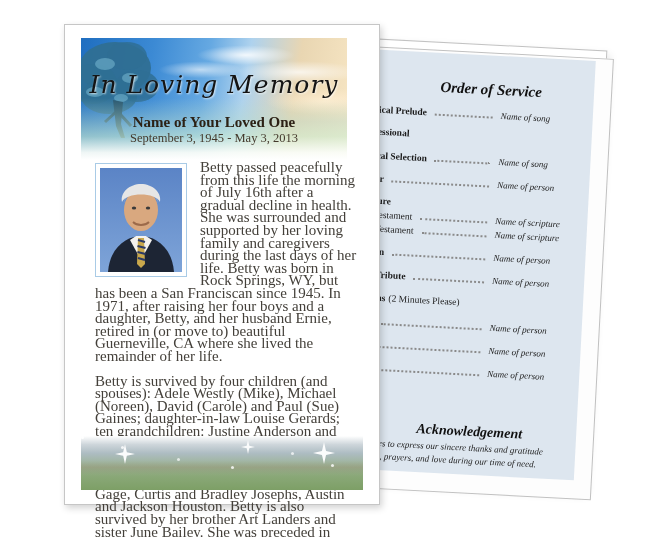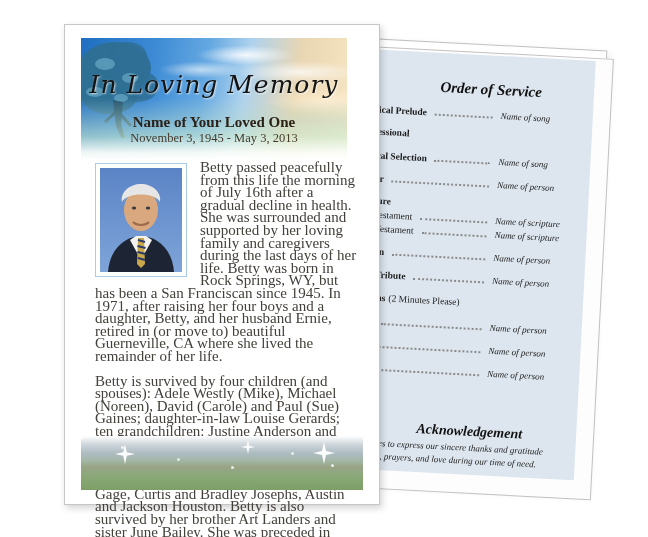--- a/index.html
+++ b/index.html
@@ -187,21 +187,21 @@
           <ellipse cx="55" cy="44" rx="8" ry="5"></ellipse>
           <ellipse cx="20" cy="58" rx="9" ry="5"></ellipse>
           <ellipse cx="46" cy="64" rx="7" ry="4"></ellipse>
         </g>
         <path d="M38 66 L41 92 L46 104 L50 104 L46 90 L48 68 Z" fill="#27566f"></path>
         <path d="M41 78 L30 88 M45 80 L56 92" stroke="#27566f" stroke-width="3" fill="none"></path>
       </svg>
       <div class="horizon"></div>
       <div class="memory-title">In Loving Memory</div>
       <div class="loved-name">Name of Your Loved One</div>
-      <div class="loved-dates">November 3, 1945 - May 3, 2013</div>
+      <div class="loved-dates">September 3, 1945 - May 3, 2013</div>
     </div>
 
     <div class="body-copy">
       <div class="photo-frame">
         <svg width="82" height="104" viewBox="0 0 82 104">
           <defs>
             <linearGradient id="pbg" x1="0" y1="0" x2="0" y2="1">
               <stop offset="0" stop-color="#5b84c6"></stop>
                 <stop offset="1" stop-color="#7ea4d8"></stop>
             </linearGradient>

